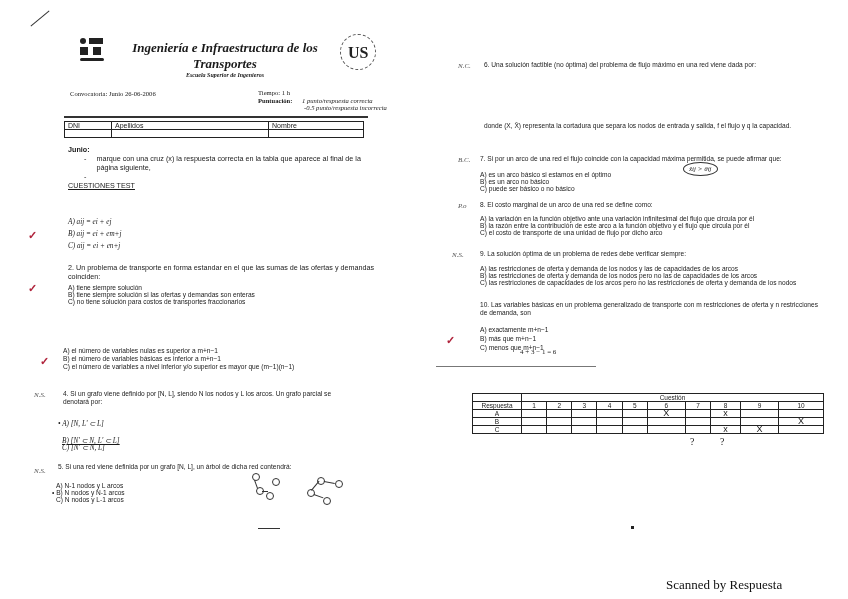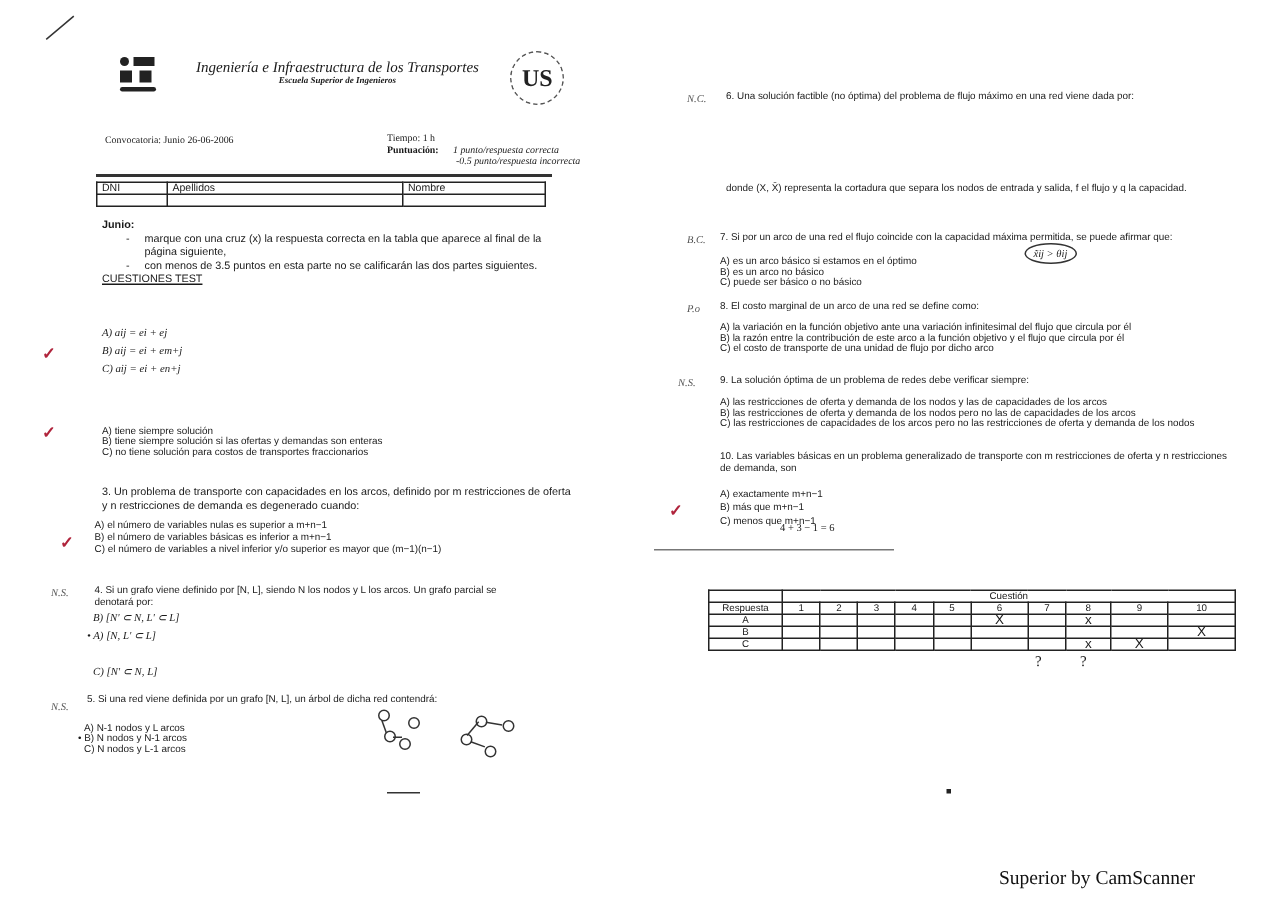--- a/index.html
+++ b/index.html
@@ -39,21 +39,21 @@
   <div class="pen-stroke"></div>
 
   <div class="logo-left">
     <div class="sq" style="left:0;top:0;width:6px;height:6px;border-radius:50%;"></div>
     <div class="sq" style="left:9px;top:0;width:14px;height:6px;"></div>
     <div class="sq" style="left:0;top:9px;width:8px;height:8px;"></div>
     <div class="sq" style="left:13px;top:9px;width:8px;height:8px;"></div>
     <div class="sq" style="left:0;top:20px;width:24px;height:3px;border-radius:2px;"></div>
   </div>
   <div class="abs serif" style="left:110px;top:40px;width:230px;text-align:center;font-style:italic;">
-    <div style="font-size:10px;">Ingeniería e Infraestructura de los Transportes</div>
+    <div style="font-size:13px;font-weight:bold;">Ingeniería e Infraestructura de los Transportes</div>
     <div style="font-size:6px;font-weight:bold;">Escuela Superior de Ingenieros</div>
   </div>
   <div class="logo-right">
     <span>US</span>
   </div>
 
   <div class="abs serif t7" style="left:70px;top:90px;">Convocatoria: Junio 26-06-2006</div>
   <div class="abs serif t7" style="left:258px;top:89px;">Tiempo: 1 h</div>
   <div class="abs serif t7" style="left:258px;top:97px;font-weight:bold;">Puntuación:</div>
   <div class="abs serif t7" style="left:302px;top:97px;font-style:italic;">1 punto/respuesta correcta</div>
@@ -76,49 +76,48 @@
     </table>
 
   <div class="abs t8" style="left:68px;top:145px;font-weight:bold;">Junio:</div>
   <div class="abs t8" style="left:84px;top:154px;width:300px;">
     <div style="display:flex;gap:10px;">
         <span>-</span>
         <span>marque con una cruz (x) la respuesta correcta en la tabla que aparece al final de la página siguiente,</span>
       </div>
     <div style="display:flex;gap:10px;">
         <span>-</span>
-        <span>con menos de 3.5 puntos en esta parte no se calificarán las dos partes siguientes.</span>
       </div>
   </div>
   <div class="abs t8" style="left:68px;top:181px;text-decoration:underline;">CUESTIONES TEST</div>
 
   <div class="abs t8 math" style="left:68px;top:218px;">A) aij = ei + ej</div>
   <div class="abs check" style="left:28px;top:229px;">✓</div>
   <div class="abs t8 math" style="left:68px;top:230px;">B) aij = ei + em+j</div>
   <div class="abs t8 math" style="left:68px;top:242px;">C) aij = ei + en+j</div>
 
+  <div class="abs t8" style="left:68px;top:263px;width:315px;">
+    <span>2.</span> <span>Un problema de transporte en forma estandar en el que las sumas de las ofertas y demandas coinciden:</span>
+  </div>
   <div class="abs check" style="left:28px;top:282px;">✓</div>
   <div class="abs t7" style="left:68px;top:284px;">A) tiene siempre solución</div>
   <div class="abs t7" style="left:68px;top:291px;">B) tiene siempre solución si las ofertas y demandas son enteras</div>
   <div class="abs t7" style="left:68px;top:298px;">C) no tiene solución para costos de transportes fraccionarios</div>
 
-  <div class="abs t8" style="left:68px;top:323px;width:315px;">
-    <span>3.</span> <span>Un problema de transporte con capacidades en los arcos, definido por m restricciones de oferta y n restricciones de demanda es degenerado cuando:</span>
-  </div>
   <div class="abs t7" style="left:63px;top:347px;">A) el número de variables nulas es superior a m+n−1</div>
   <div class="abs check" style="left:40px;top:355px;">✓</div>
   <div class="abs t7" style="left:63px;top:355px;">B) el número de variables básicas es inferior a m+n−1</div>
   <div class="abs t7" style="left:63px;top:363px;">C) el número de variables a nivel inferior y/o superior es mayor que (m−1)(n−1)</div>
 
   <div class="abs margin-note" style="left:34px;top:391px;">N.S.</div>
   <div class="abs t7" style="left:63px;top:390px;width:280px;">
     <span>4.</span> <span>Si un grafo viene definido por [N, L], siendo N los nodos y L los arcos. Un grafo parcial se denotará por:</span>
   </div>
   <div class="abs t8 math" style="left:58px;top:420px;">• <span>A) [N, L' ⊂ L]</span></div>
-  <div class="abs t8 math" style="left:62px;top:408px;">B) [N' ⊂ N, L' ⊂ L]</div>
+  <div class="abs t8 math" style="left:62px;top:437px;text-decoration:underline;">B) [N' ⊂ N, L' ⊂ L]</div>
   <div class="abs t8 math" style="left:62px;top:444px;font-style:italic;">C) [N' ⊂ N, L]</div>
 
   <div class="abs margin-note" style="left:34px;top:467px;">N.S.</div>
   <div class="abs t7" style="left:58px;top:463px;width:300px;">
     <span>5.</span> <span>Si una red viene definida por un grafo [N, L], un árbol de dicha red contendrá:</span>
   </div>
   <div class="abs t7" style="left:56px;top:482px;">A) N-1 nodos y L arcos</div>
   <div class="abs t7" style="left:52px;top:489px;">• <span>B) N nodos y N-1 arcos</span></div>
   <div class="abs t7" style="left:56px;top:496px;">C) N nodos y L-1 arcos</div>
 
@@ -241,14 +240,14 @@
       <td class="mark">X</td>
       <td class="mark"></td>
     </tr>
   </tbody>
     </table>
   <div class="abs serif" style="left:690px;top:436px;font-size:10px;">?</div>
   <div class="abs serif" style="left:720px;top:436px;font-size:10px;">?</div>
 
   <div class="abs" style="left:631px;top:526px;width:3px;height:3px;background:#222;"></div>
 
-  <div class="watermark">Superior by CamScanner</div>
+  <div class="watermark">Scanned by Respuesta</div>
 </div>
 
 </body></html>

